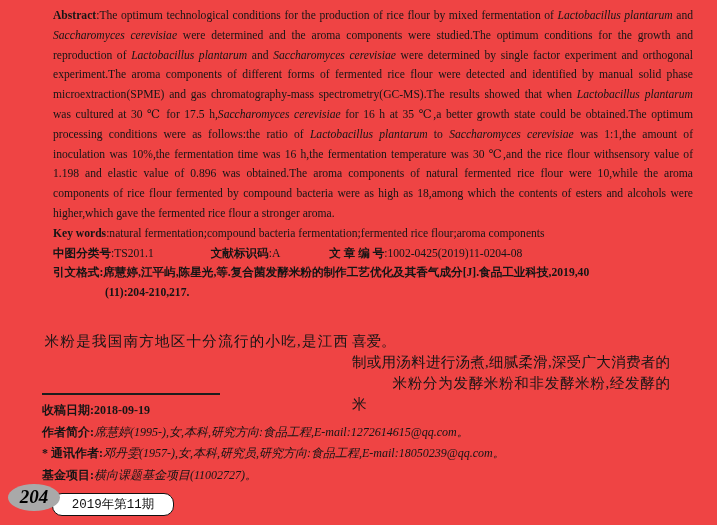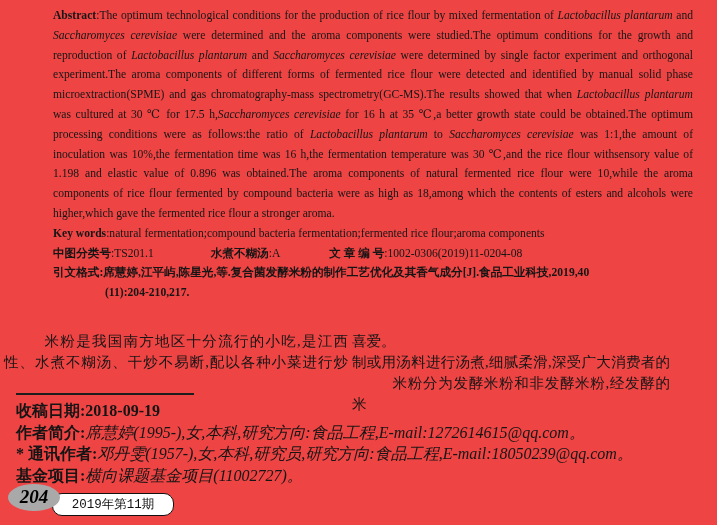--- a/index.html
+++ b/index.html
@@ -26,22 +26,22 @@
     position:absolute;left:4px;top:331px;display:flex;gap:4px;
     font-size:14.5px;line-height:21px;
   }
   .col-left{width:344px;}
   .col-right{width:318px;}
   .line{text-align:justify;text-align-last:justify;}
   .line.short{text-align-last:left;}
   .line.indent{text-indent:2.8em;}
 
   .footnote{
-    position:absolute;left:16px;top:393px;width:666px;
-    font-size:16px;line-height:21.5px;
+    position:absolute;left:42px;top:393px;width:666px;
+    font-size:12px;line-height:21.5px;
   }
   .rule{width:178px;height:2px;background:#1d1d1d;margin-bottom:5px;}
   .fn{white-space:nowrap;}
 
   .footer{position:absolute;left:8px;top:483px;width:220px;height:36px;}
   .pagenum-oval{
     position:absolute;left:0;top:1px;width:52px;height:27px;
     background:#a9a9a9;border-radius:50%;z-index:2;
     display:flex;align-items:center;justify-content:center;font-family:Liberation Serif, serif;
   }
@@ -59,31 +59,30 @@
 </head>
 <body>
 
 <div class="page">
 
   <section class="abstract-block">
     <p class="just"><span class="b">Abstract</span><span>:The optimum technological conditions for the production of rice flour by mixed fermentation of </span><span class="it">Lactobacillus plantarum</span><span> and </span><span class="it">Saccharomyces cerevisiae</span><span> were determined and the aroma components were studied.The optimum conditions for the growth and reproduction of </span><span class="it">Lactobacillus plantarum</span><span> and </span><span class="it">Saccharomyces cerevisiae</span><span> were determined by single factor experiment and orthogonal experiment.The aroma components of different forms of fermented rice flour were detected and identified by manual solid phase microextraction(SPME) and gas chromatography-mass spectrometry(GC-MS).The results showed that when </span><span class="it">Lactobacillus plantarum</span><span> was cultured at 30 ℃ for 17.5 h,</span><span class="it">Saccharomyces cerevisiae</span><span> for 16 h at 35 ℃,a better growth state could be obtained.The optimum processing conditions were as follows:the ratio of </span><span class="it">Lactobacillus plantarum</span><span> to </span><span class="it">Saccharomyces cerevisiae</span><span> was 1:1,the amount of inoculation was 10%,the fermentation time was 16 h,the fermentation temperature was 30 ℃,and the rice flour withsensory value of 1.198 and elastic value of 0.896 was obtained.The aroma components of natural fermented rice flour were 10,while the aroma components of rice flour fermented by compound bacteria were as high as 18,among which the contents of esters and alcohols were higher,which gave the fermented rice flour a stronger aroma.</span></p>
     <p class="just"><span class="b">Key words</span><span>:natural fermentation;compound bacteria fermentation;fermented rice flour;aroma components</span></p>
     <p class="class-line">
       <span class="gap1"><span class="b">中图分类号</span><span>:TS201.1</span></span>
-      <span class="gap2"><span class="b">水煮不糊汤</span><span>:A</span></span>
-      <span><span class="b">文 章 编 号</span><span>:1002-0306(2019)11-0204-08</span></span>
+      <span class="gap2"><span class="b">文献标识码</span><span>:A</span></span>
+      <span><span class="b">文 章 编 号</span><span>:1002-0425(2019)11-0204-08</span></span>
     </p>
     <p><span class="b">引文格式</span><span class="b">:席慧婷,江平屿,陈星光,等.复合菌发酵米粉的制作工艺优化及其香气成分[J].食品工业科技,2019,40</span></p>
     <p class="cit2 b">(11):204-210,217.</p>
   </section>
 
   <section class="columns">
     <div class="col-left">
       <div class="line indent"><span>米粉是我国南方地区十分流行的小吃,是江西</span></div>
-      <div class="line"><span>性、水煮不糊汤、干炒不易断,配以各种小菜进行炒</span></div>
     </div>
     <div class="col-right">
       <div class="line short"><span>喜爱。</span></div>
       <div class="line"><span>制或用汤料进行汤煮,细腻柔滑,深受广大消费者的</span></div>
       <div class="line indent"><span>米粉分为发酵米粉和非发酵米粉,经发酵的米</span></div>
     </div>
   </section>
 
   <section class="footnote">
     <div class="rule"></div>

